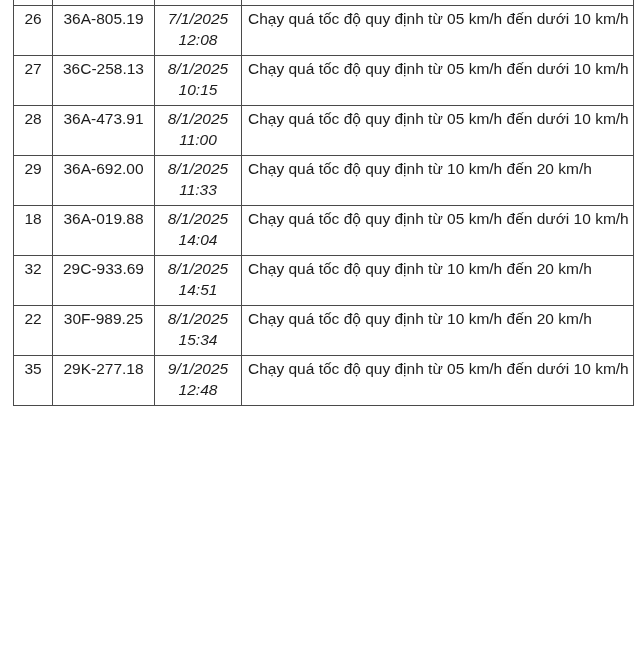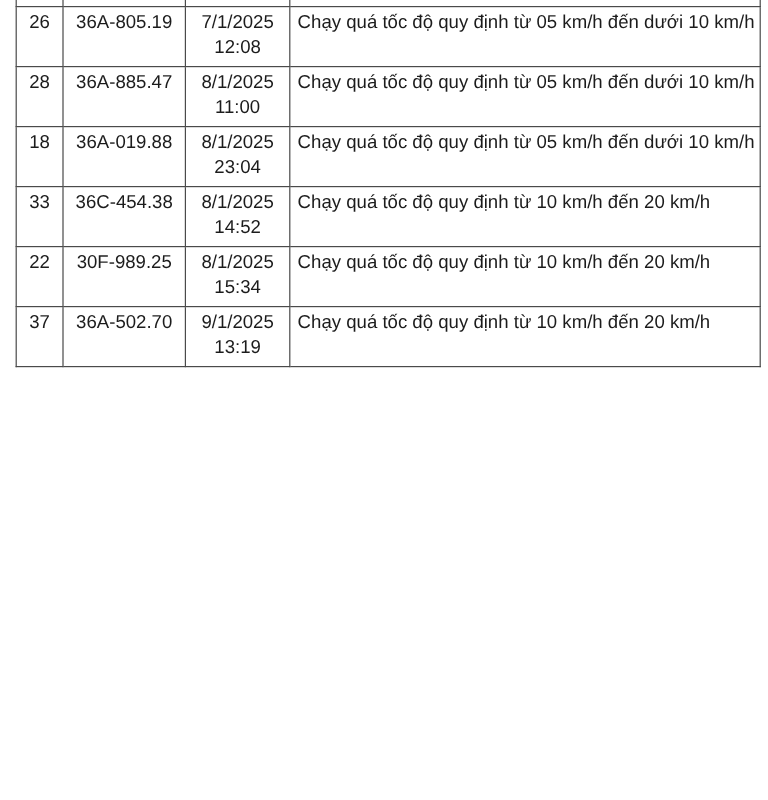--- a/index.html
+++ b/index.html
@@ -54,20 +54,21 @@
     }
     table.violations td .cell-inner {
       padding-top: 3px;
     }
     table.violations td.desc .cell-inner {
       padding-left: 6px;
       white-space: nowrap;
     }
     table.violations td.time .line {
       display: block;
+      font-style: italic;
     }
   </style>
 </head>
 <body>
 
 <div class="doc">
   <table class="violations">
     <colgroup>
       <col class="c-stt">
       <col class="c-plate">
@@ -93,111 +94,145 @@
       <div class="cell-inner">
         <span class="line">7/1/2025</span>
         <span class="line">12:08</span>
       </div>
     </td>
     <td class="desc">
       <div class="cell-inner"><span>Chạy quá tốc độ quy định từ 05 km/h đến dưới 10 km/h</span></div>
     </td>
   </tr>
 
+  <tr>
+    <td class="stt">
+      <div class="cell-inner"><span>27</span></div>
+    </td>
+    <td class="plate">
+      <div class="cell-inner"><span>36C-258.13</span></div>
+    </td>
+    <td class="time">
+      <div class="cell-inner">
+        <span class="line">8/1/2025</span>
+        <span class="line">10:15</span>
+      </div>
+    </td>
+    <td class="desc">
+      <div class="cell-inner"><span>Chạy quá tốc độ quy định từ 05 km/h đến dưới 10 km/h</span></div>
+    </td>
+  </tr>
 
   <tr>
     <td class="stt">
       <div class="cell-inner"><span>28</span></div>
     </td>
     <td class="plate">
-      <div class="cell-inner"><span>36A-885.47</span></div>
+      <div class="cell-inner"><span>36A-473.91</span></div>
     </td>
     <td class="time">
       <div class="cell-inner">
         <span class="line">8/1/2025</span>
         <span class="line">11:00</span>
       </div>
     </td>
     <td class="desc">
       <div class="cell-inner"><span>Chạy quá tốc độ quy định từ 05 km/h đến dưới 10 km/h</span></div>
     </td>
   </tr>
 
+  <tr>
+    <td class="stt">
+      <div class="cell-inner"><span>29</span></div>
+    </td>
+    <td class="plate">
+      <div class="cell-inner"><span>36A-692.00</span></div>
+    </td>
+    <td class="time">
+      <div class="cell-inner">
+        <span class="line">8/1/2025</span>
+        <span class="line">11:33</span>
+      </div>
+    </td>
+    <td class="desc">
+      <div class="cell-inner"><span>Chạy quá tốc độ quy định từ 10 km/h đến 20 km/h</span></div>
+    </td>
+  </tr>
 
 
   <tr>
     <td class="stt">
       <div class="cell-inner"><span>18</span></div>
     </td>
     <td class="plate">
       <div class="cell-inner"><span>36A-019.88</span></div>
     </td>
     <td class="time">
       <div class="cell-inner">
         <span class="line">8/1/2025</span>
-        <span class="line">23:04</span>
-      </div>
-    </td>
-    <td class="desc">
-      <div class="cell-inner"><span>Chạy quá tốc độ quy định từ 05 km/h đến dưới 10 km/h</span></div>
-    </td>
-  </tr>
-
-
-  <tr>
-    <td class="stt">
-      <div class="cell-inner"><span>33</span></div>
-    </td>
-    <td class="plate">
-      <div class="cell-inner"><span>36C-454.38</span></div>
-    </td>
-    <td class="time">
-      <div class="cell-inner">
-        <span class="line">8/1/2025</span>
-        <span class="line">14:52</span>
+        <span class="line">14:04</span>
+      </div>
+    </td>
+    <td class="desc">
+      <div class="cell-inner"><span>Chạy quá tốc độ quy định từ 05 km/h đến dưới 10 km/h</span></div>
+    </td>
+  </tr>
+
+  <tr>
+    <td class="stt">
+      <div class="cell-inner"><span>32</span></div>
+    </td>
+    <td class="plate">
+      <div class="cell-inner"><span>29C-933.69</span></div>
+    </td>
+    <td class="time">
+      <div class="cell-inner">
+        <span class="line">8/1/2025</span>
+        <span class="line">14:51</span>
       </div>
     </td>
     <td class="desc">
       <div class="cell-inner"><span>Chạy quá tốc độ quy định từ 10 km/h đến 20 km/h</span></div>
     </td>
   </tr>
 
+
   <tr>
     <td class="stt">
       <div class="cell-inner"><span>22</span></div>
     </td>
     <td class="plate">
       <div class="cell-inner"><span>30F-989.25</span></div>
     </td>
     <td class="time">
       <div class="cell-inner">
         <span class="line">8/1/2025</span>
         <span class="line">15:34</span>
       </div>
     </td>
     <td class="desc">
       <div class="cell-inner"><span>Chạy quá tốc độ quy định từ 10 km/h đến 20 km/h</span></div>
     </td>
   </tr>
 
-
-
-  <tr>
-    <td class="stt">
-      <div class="cell-inner"><span>37</span></div>
-    </td>
-    <td class="plate">
-      <div class="cell-inner"><span>36A-502.70</span></div>
+  <tr>
+    <td class="stt">
+      <div class="cell-inner"><span>35</span></div>
+    </td>
+    <td class="plate">
+      <div class="cell-inner"><span>29K-277.18</span></div>
     </td>
     <td class="time">
       <div class="cell-inner">
         <span class="line">9/1/2025</span>
-        <span class="line">13:19</span>
-      </div>
-    </td>
-    <td class="desc">
-      <div class="cell-inner"><span>Chạy quá tốc độ quy định từ 10 km/h đến 20 km/h</span></div>
-    </td>
-  </tr>
+        <span class="line">12:48</span>
+      </div>
+    </td>
+    <td class="desc">
+      <div class="cell-inner"><span>Chạy quá tốc độ quy định từ 05 km/h đến dưới 10 km/h</span></div>
+    </td>
+  </tr>
+
+
 
 </tbody>
   </table>
 </div>
 
 </body></html>

